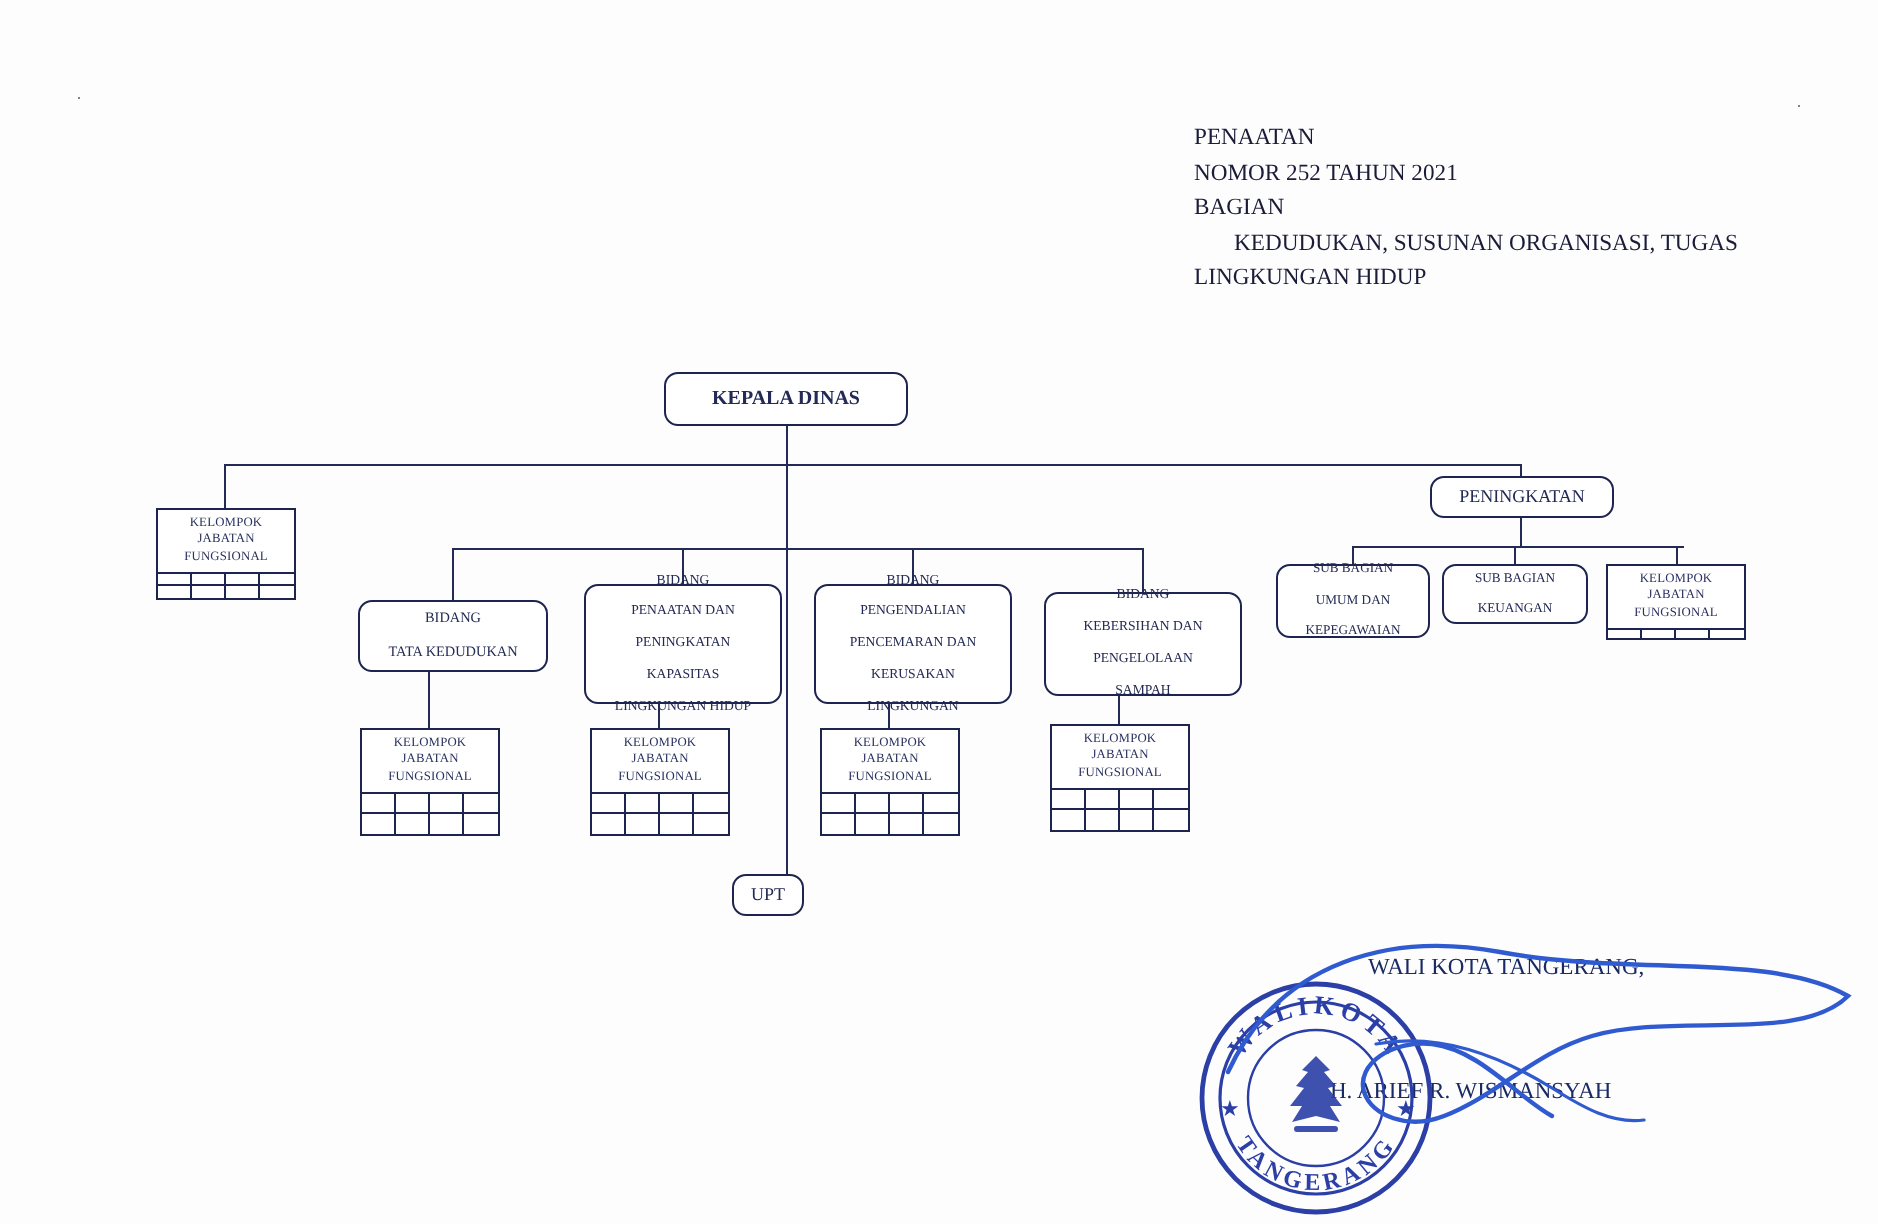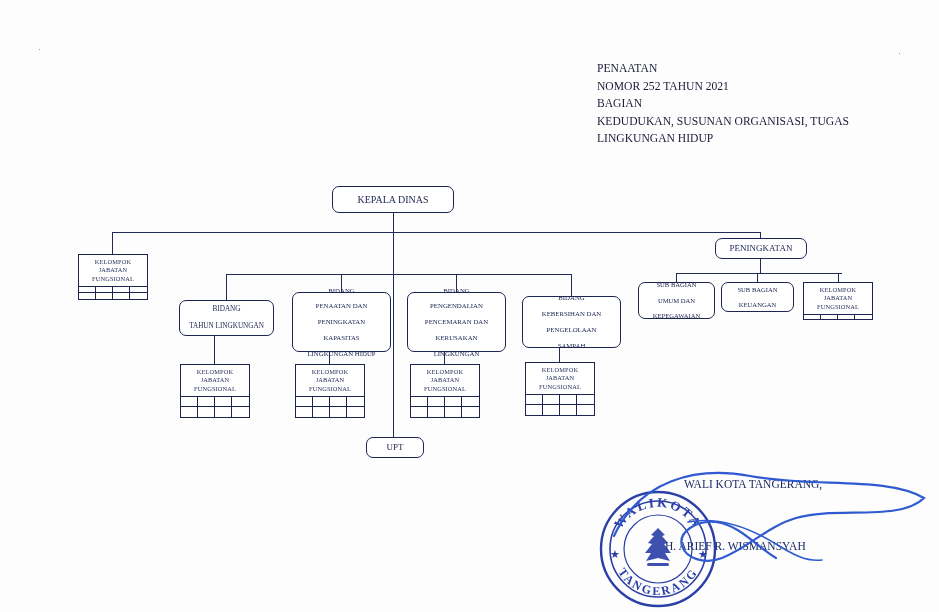--- a/index.html
+++ b/index.html
@@ -33,20 +33,21 @@
     left: 597px;
     top: 60px;
     width: 300px;
     font-size: 11.6px;
     line-height: 17.6px;
     color: #1a1c38;
   }
   #legal-block .just {
     text-align: justify;
     text-align-last: left;
+    margin-left: 20px;
   }
 
   
   .box {
     box-sizing: border-box;
     border: 1px solid #1e2450;
     background: #ffffff;
     display: flex;
     align-items: center;
     justify-content: center;
@@ -137,21 +138,21 @@
 
 
   <div class="abs" id="legal-block">
     <div>PENAATAN</div>
     <div>NOMOR  252  TAHUN 2021</div>
     <div>BAGIAN</div>
     <div class="just">KEDUDUKAN,  SUSUNAN  ORGANISASI,  TUGAS</div>
     <div>LINGKUNGAN HIDUP</div>
   </div>
 
-  <div class="abs box rounded" style="left:332px; top:186px; width:122px; height:27px; font-size:10px;">
+  <div class="abs box rounded" style="left:332px; top:186px; width:122px; height:27px; font-size:10px;font-weight:bold;">
     <span>KEPALA DINAS</span>
   </div>
 
   <div class="abs ln lv" style="left:393px; top:213px; height:19px;"></div>
 
   <div class="abs ln lh" style="left:112px; top:232px; width:648px;"></div>
 
   <div class="abs ln lv" style="left:112px; top:232px; height:22px;"></div>
 
   <div class="abs ln lv" style="left:760px; top:232px; height:6px;"></div>
@@ -216,21 +217,21 @@
   <div class="abs ln lv" style="left:393px; top:232px; height:42px;"></div>
   <div class="abs ln lh" style="left:226px; top:274px; width:345px;"></div>
   <div class="abs ln lv" style="left:226px; top:274px; height:26px;"></div>
   <div class="abs ln lv" style="left:341px; top:274px; height:18px;"></div>
   <div class="abs ln lv" style="left:456px; top:274px; height:18px;"></div>
   <div class="abs ln lv" style="left:571px; top:274px; height:22px;"></div>
 
   <div class="abs box rounded" style="left:179px; top:300px; width:95px; height:36px; font-size:7.2px;">
     <span>
       <span>BIDANG</span><br>
-      <span>TAHUN LINGKUNGAN</span>
+      <span>TATA KEDUDUKAN</span>
     </span>
   </div>
 
   <div class="abs box rounded" style="left:292px; top:292px; width:99px; height:60px; font-size:6.8px;">
     <span>
       <span>BIDANG</span><br>
       <span>PENAATAN DAN</span><br>
       <span>PENINGKATAN</span><br>
       <span>KAPASITAS</span><br>
       <span>LINGKUNGAN HIDUP</span>
@@ -327,21 +328,21 @@
         <div></div>
         <div class="last-col"></div>
       <div class="last-row"></div>
         <div class="last-row"></div>
         <div class="last-row"></div>
         <div class="last-col last-row"></div>
     </div>
   </div>
 
   <div class="abs ln lv" style="left:393px; top:274px; height:166px;"></div>
-  <div class="abs box rounded" style="left:366px; top:437px; width:58px; height:21px; font-size:9px;">
+  <div class="abs box rounded" style="left:366px; top:437px; width:36px; height:21px; font-size:9px;">
     <span>UPT</span>
   </div>
 
   <div class="abs" id="sig-name">WALI KOTA TANGERANG,</div>
   <div class="abs" id="sig-person">H. ARIEF R. WISMANSYAH</div>
 
   <svg class="abs" id="stamp" viewBox="0 0 122 122">
     <circle cx="61" cy="61" r="57" fill="none" stroke="#2b3fa6" stroke-width="2.4"></circle>
     <circle cx="61" cy="61" r="48" fill="none" stroke="#2b3fa6" stroke-width="1.6"></circle>
     <circle cx="61" cy="61" r="34" fill="none" stroke="#2b3fa6" stroke-width="1.2"></circle>

